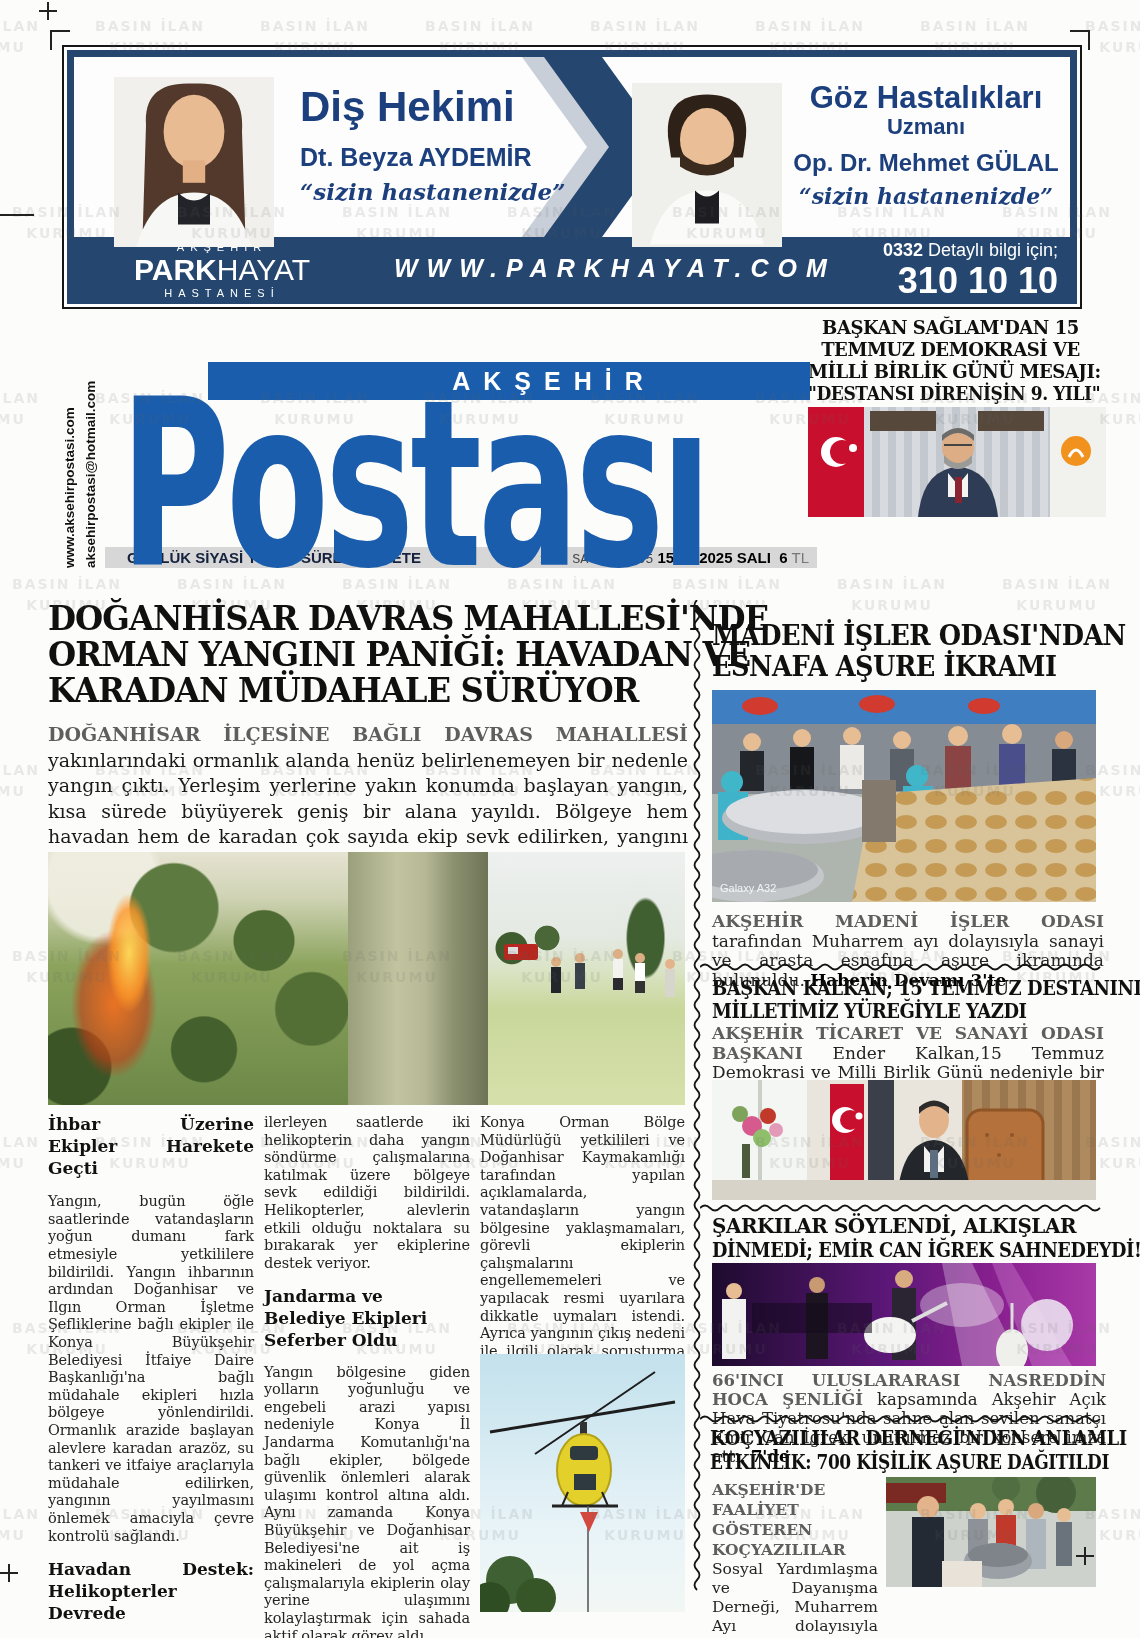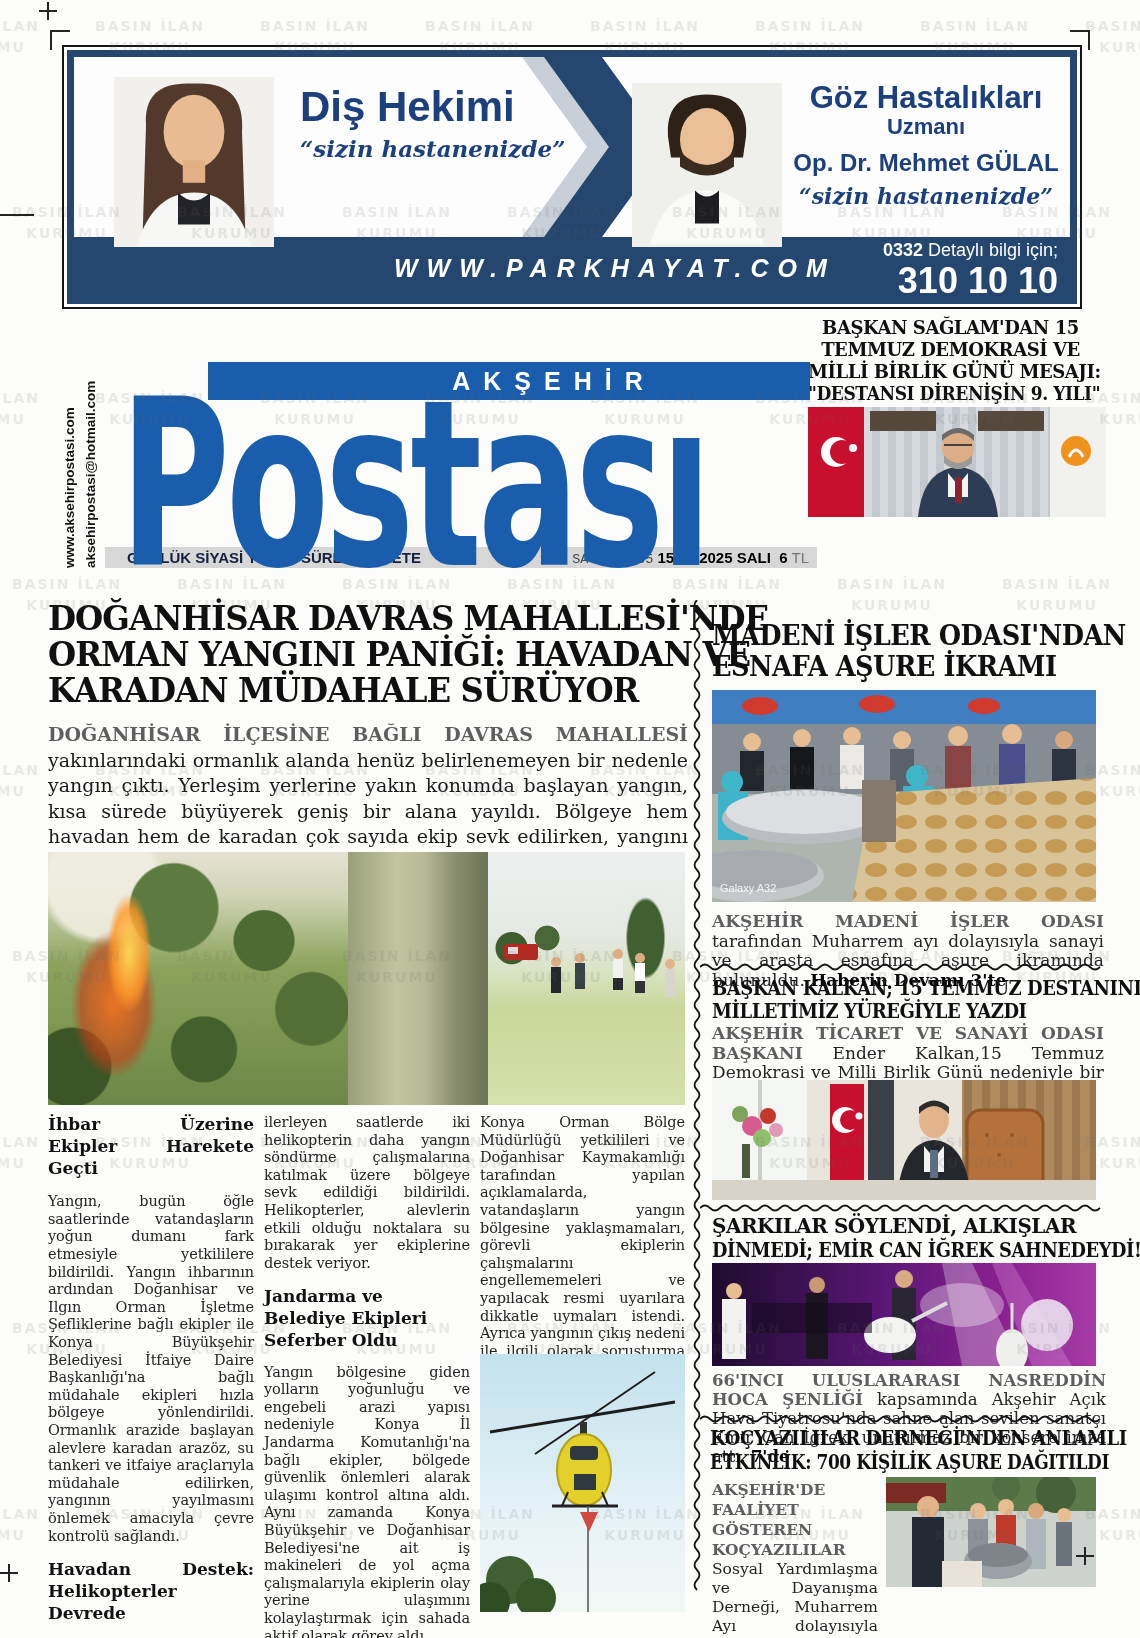--- a/index.html
+++ b/index.html
@@ -72,20 +72,21 @@
           <path d="M20 30 Q18 2 50 4 Q82 2 80 34 L82 95 L70 104 L30 104 L18 95 Z" fill="#53392b"></path>
           <ellipse cx="50" cy="34" rx="19" ry="23" fill="#e9bb93"></ellipse>
           <rect x="43" y="52" width="14" height="14" fill="#e3af85"></rect>
           <path d="M14 106 Q24 72 50 72 Q76 72 86 106 Z" fill="#f7f7f5"></path>
           <path d="M40 72 Q50 82 60 72 L60 92 L40 92 Z" fill="#23232a"></path>
         </svg>
       </div>
 
       <div class="abs sans ad-navy" style="left:200px;top:28px;width:310px;text-align:left;z-index:2;margin-left:26px;">
         <div class="ad-title">Diş Hekimi</div>
+        <div class="ad-name" style="margin-top:14px;">Dt. Beyza AYDEMİR</div>
         <div class="ad-tag" style="margin-top:6px;">“sizin hastanenizde”</div>
       </div>
 
       <svg class="abs" style="left:408px;top:0;z-index:1;" width="190" height="180" viewBox="0 0 190 180">
         <polygon points="60,0 120,0 185,90 120,180 60,180 125,90" fill="#24466f"></polygon>
         <polygon points="40,0 62,0 127,90 62,180 40,180 105,90" fill="#c9cfd8"></polygon>
       </svg>
 
       <div class="abs" style="left:558px;top:26px;width:150px;height:164px;background:#efefeb;z-index:3;">
         <svg width="150" height="164" viewBox="0 0 100 106">
@@ -98,20 +99,25 @@
       </div>
 
       <div class="abs sans ad-navy" style="left:712px;top:24px;width:280px;text-align:center;z-index:2;">
         <div style="font-weight:bold;font-size:31px;line-height:1.1;">Göz Hastalıkları</div>
         <div style="font-weight:bold;font-size:22px;line-height:1.1;">Uzmanı</div>
         <div class="ad-name" style="margin-top:10px;font-size:24px;">Op. Dr. Mehmet GÜLAL</div>
         <div class="ad-tag" style="margin-top:6px;font-size:22px;">“sizin hastanenizde”</div>
       </div>
 
       <div id="ad-band" class="sans">
+        <div class="abs" style="left:18px;top:2px;width:260px;text-align:center;line-height:1;">
+          <div style="font-size:11px;letter-spacing:6px;margin-top:3px;">AKŞEHİR</div>
+          <div style="font-size:30px;margin-top:2px;"><b>PARK</b><span style="font-weight:300;">HAYAT</span></div>
+          <div style="font-size:11px;letter-spacing:6px;margin-top:3px;">HASTANESİ</div>
+        </div>
         <div class="abs nowrap" style="left:320px;top:17px;font-size:25px;letter-spacing:9px;font-weight:bold;font-style:italic;">WWW.PARKHAYAT.COM</div>
         <div class="abs" style="right:12px;top:4px;width:260px;text-align:right;line-height:1.1;">
           <div style="font-size:18px;"><b>0332</b> <span>Detaylı bilgi için;</span></div>
           <div style="font-size:36px;font-weight:bold;">310 10 10</div>
         </div>
       </div>
     </div>
   </div>
 
   <div id="vert-contact">

